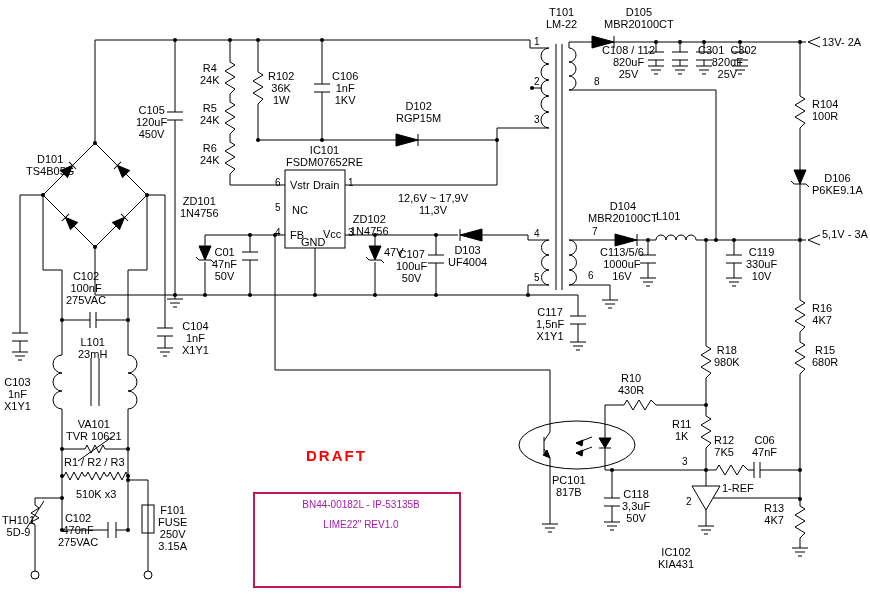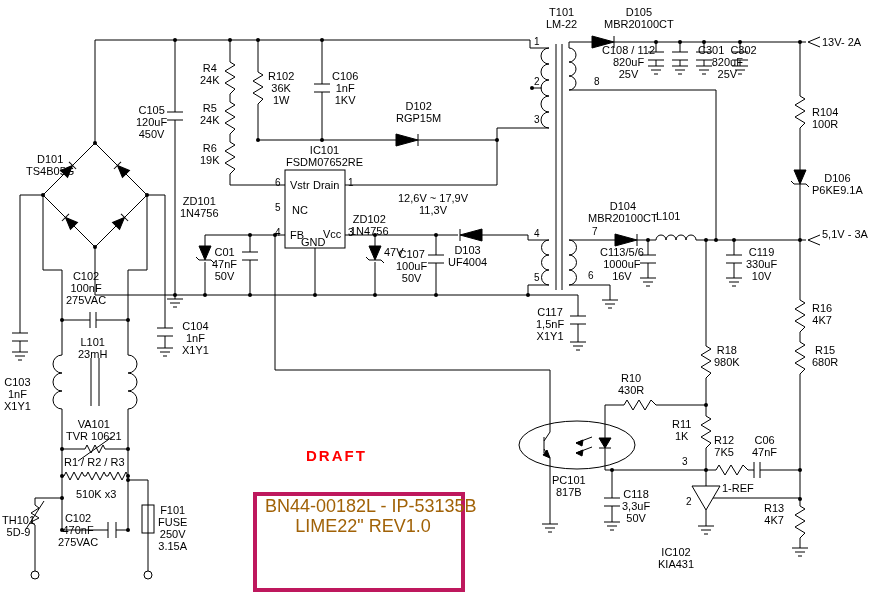--- a/index.html
+++ b/index.html
@@ -3,22 +3,22 @@
 <meta charset="utf-8">
 <style>
   html,body{margin:0;padding:0;background:#ffffff;}
   #stage{position:relative;width:870px;height:600px;background:#ffffff;overflow:hidden;
          font-family:"Liberation Sans",sans-serif;text-align:center;}
   svg{position:absolute;left:0;top:0;}
   .lbl{position:absolute;font-size:11px;line-height:12px;white-space:pre;color:#000;
        font-family:"Liberation Sans",sans-serif;}
   .pin{font-size:10px;}
   .draft{color:#f00;font-weight:700;font-size:15px;letter-spacing:2px;}
-  .info{position:absolute;left:253px;top:492px;width:204px;height:92px;border:4px solid #be185d;
-        font-size:18px;color:#a16207;}
+  .info{position:absolute;left:253px;top:492px;width:204px;height:92px;border:2px solid #be185d;
+        font-size:10px;color:#a21caf;}
   .info div{padding:1px 0 0 8px;line-height:19px;white-space:pre;}
 </style>
 </head>
 <body>
 
 <div id="stage">
 
 <svg width="870" height="600" viewBox="0 0 870 600" stroke="#000" stroke-width="1" fill="none">
   <defs>
     <g id="gnd">
@@ -240,33 +240,33 @@
 LM-22</div>
 <div class="lbl" style="left:604px;top:6px">D105
 MBR20100CT</div>
 <div class="lbl" style="left:602px;top:44px">C108 / 112
 820uF
 25V</div>
 <div class="lbl" style="left:698px;top:44px">C301  C302
 820uF
 25V</div>
 <div class="lbl" style="left:822px;top:36px">13V- 2A</div>
-<div class="lbl" style="left:812px;top:106px">R104
+<div class="lbl" style="left:812px;top:98px">R104
 100R</div>
 <div class="lbl" style="left:812px;top:172px">D106
 P6KE9.1A</div>
 <div class="lbl" style="left:136px;top:104px">C105
 120uF
 450V</div>
 <div class="lbl" style="left:200px;top:62px">R4
 24K</div>
 <div class="lbl" style="left:200px;top:102px">R5
 24K</div>
 <div class="lbl" style="left:200px;top:142px">R6
-19K</div>
+24K</div>
 <div class="lbl" style="left:268px;top:70px">R102
 36K
 1W</div>
 <div class="lbl" style="left:332px;top:70px">C106
 1nF
 1KV</div>
 <div class="lbl" style="left:396px;top:100px">D102
 RGP15M</div>
 <div class="lbl" style="left:26px;top:153px">D101
 TS4B05G</div>

